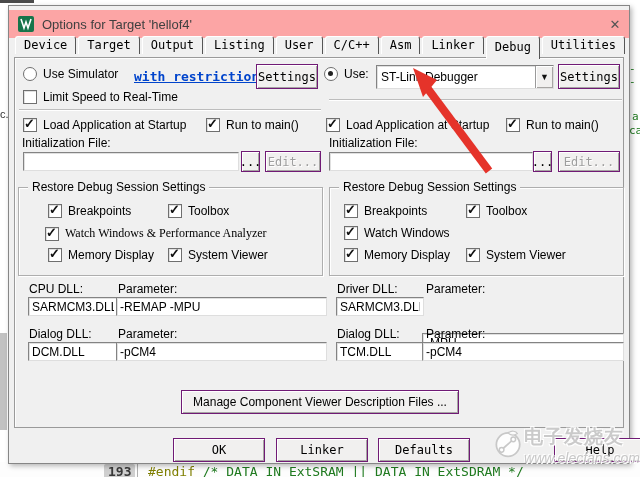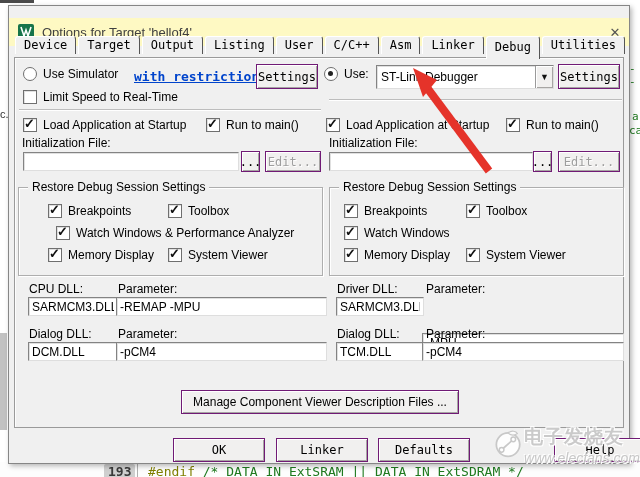--- a/index.html
+++ b/index.html
@@ -16,21 +16,21 @@
                    padding:0 4px;border-radius:2px;}
   .editor-line .gutter-sep{position:absolute;left:137px;top:0;width:1px;height:15px;background:#b0b0b0;}
   .editor-line .code{position:absolute;left:148px;top:2px;}
   .tok-directive{color:#7f7f00;}
   .tok-comment{color:#1f7a1f;}
   .tok-macro{color:#1f7a1f;text-decoration:underline;}
   .tok-op{color:#1f7a1f;}
   
   .dialog{position:absolute;left:8px;top:5px;width:620px;height:457px;background:#f0f0f0;
           border:1px solid #868686;box-shadow:2px 2px 5px rgba(0,0,0,0.28);}
-  .titlebar{position:absolute;left:0;top:12px;width:100%;height:28px;background:#fef9c3;}
+  .titlebar{position:absolute;left:0;top:4px;width:100%;height:28px;background:#fca5a5;}
   .app-icon{position:absolute;left:9px;top:6px;width:16px;height:16px;}
   .title-text{position:absolute;left:33px;top:7px;font-size:13px;color:#404040;}
   .close-btn{position:absolute;left:594px;top:4px;width:24px;height:20px;display:flex;
              align-items:center;justify-content:center;color:#555;font-size:13px;cursor:default;}
   
   .tabs{position:absolute;left:6px;top:30px;height:22px;display:flex;align-items:flex-start;z-index:5;}
   .tab{height:17px;line-height:17px;padding:0 8px;margin-right:2px;background:#f0f0f0;
        font-family:"DejaVu Sans Mono",monospace;font-size:12px;
        border:1px solid #777;border-bottom:none;border-top-color:#fff;border-left-color:#fff;
        border-right-color:#555;border-radius:3px 3px 0 0;}
@@ -175,21 +175,21 @@
       <span class="gtitle">Restore Debug Session Settings</span>
     </div>
     <div class="cb" style="left:39px;top:198px;">
       <span class="box checked"></span>
       <span class="lbl">Breakpoints</span>
     </div>
     <div class="cb" style="left:159px;top:198px;">
       <span class="box checked"></span>
       <span class="lbl">Toolbox</span>
     </div>
-    <div class="cb" style="left:47px;top:220px;">
+    <div class="cb" style="left:36px;top:220px;font-family:Liberation Serif, serif;">
       <span class="box checked"></span>
       <span class="lbl">Watch Windows &amp; Performance Analyzer</span>
     </div>
     <div class="cb" style="left:39px;top:242px;">
       <span class="box checked"></span>
       <span class="lbl">Memory Display</span>
     </div>
     <div class="cb" style="left:159px;top:242px;">
       <span class="box checked"></span>
       <span class="lbl">System Viewer</span>

